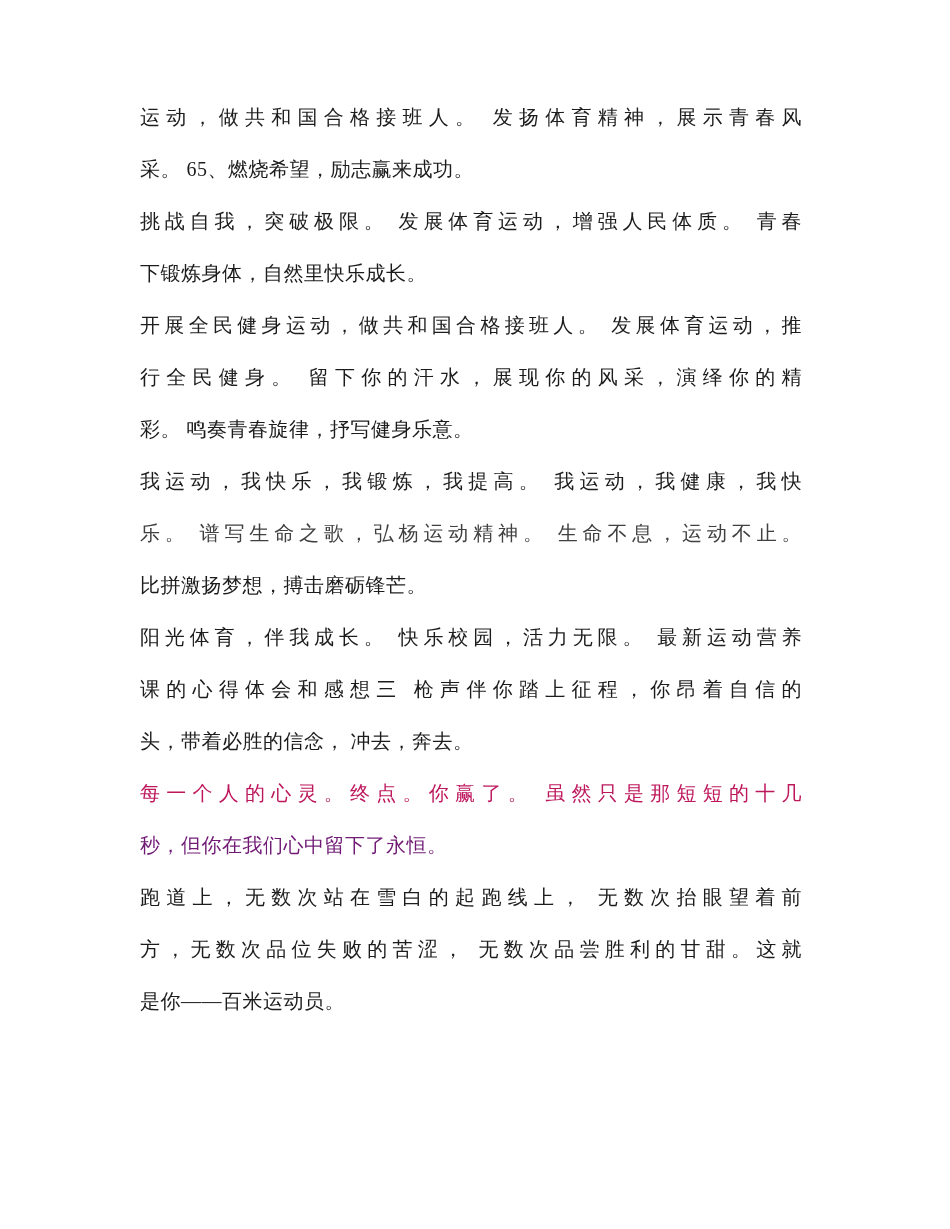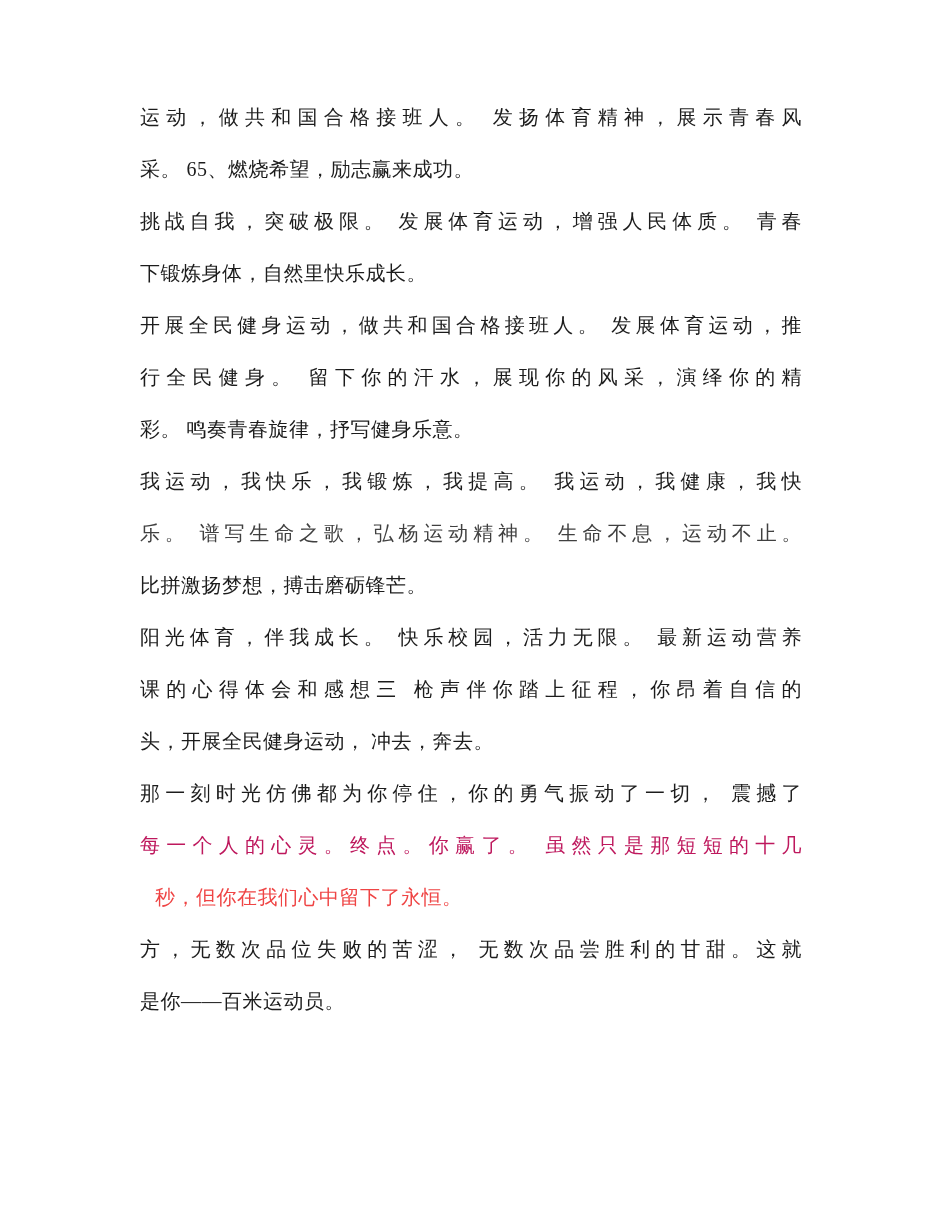--- a/index.html
+++ b/index.html
@@ -62,27 +62,27 @@
 
   <div class="paragraph">
     <div class="text-line full" style="color: rgb(28, 28, 28);">我运动，我快乐，我锻炼，我提高。 我运动，我健康，我快</div>
     <div class="text-line full" style="color: #404040;">乐。 谱写生命之歌，弘杨运动精神。 生命不息，运动不止。</div>
     <div class="text-line last" style="color: rgb(28, 28, 28);">比拼激扬梦想，搏击磨砺锋芒。</div>
   </div>
 
   <div class="paragraph">
     <div class="text-line full" style="color: rgb(28, 28, 28);">阳光体育，伴我成长。 快乐校园，活力无限。 最新运动营养</div>
     <div class="text-line full" style="color: rgb(28, 28, 28);">课的心得体会和感想三 枪声伴你踏上征程，你昂着自信的</div>
-    <div class="text-line last" style="color: rgb(28, 28, 28);">头，开展全民健身运动， 冲去，奔去。</div>
+    <div class="text-line last" style="color: rgb(28, 28, 28);">头，带着必胜的信念， 冲去，奔去。</div>
   </div>
 
   <div class="paragraph">
-    <div class="text-line full" style="color: rgb(28, 28, 28);">那一刻时光仿佛都为你停住，你的勇气振动了一切， 震撼了</div>
     <div class="text-line full" style="color: #be185d;">每一个人的心灵。终点。你赢了。 虽然只是那短短的十几</div>
-    <div class="text-line last" style="color: #ef4444; margin-left: 15px;">秒，但你在我们心中留下了永恒。</div>
+    <div class="text-line last" style="color: #701a75;">秒，但你在我们心中留下了永恒。</div>
   </div>
 
   <div class="paragraph">
+    <div class="text-line full" style="color: rgb(28, 28, 28);">跑道上，无数次站在雪白的起跑线上， 无数次抬眼望着前</div>
     <div class="text-line full" style="color: rgb(28, 28, 28);">方，无数次品位失败的苦涩， 无数次品尝胜利的甘甜。这就</div>
     <div class="text-line last" style="color: rgb(28, 28, 28);">是你——百米运动员。</div>
   </div>
 
 </div>
 
 </body></html>

